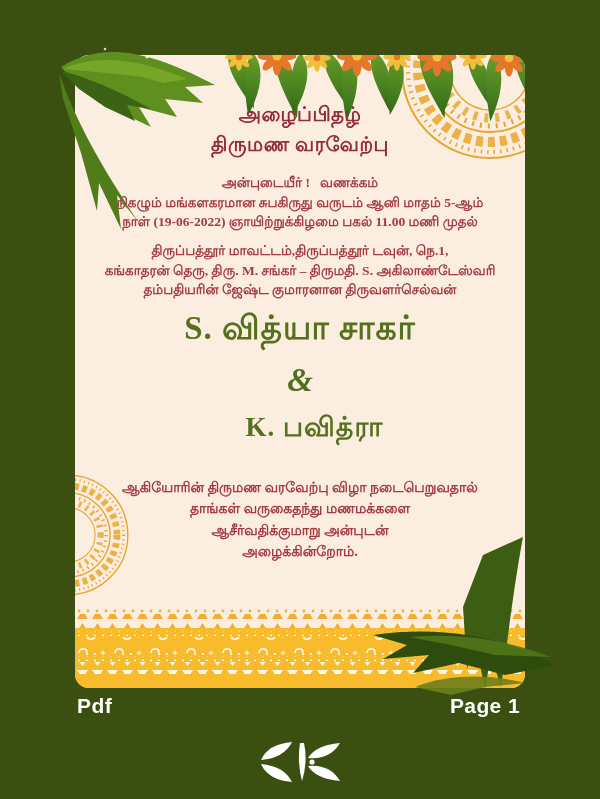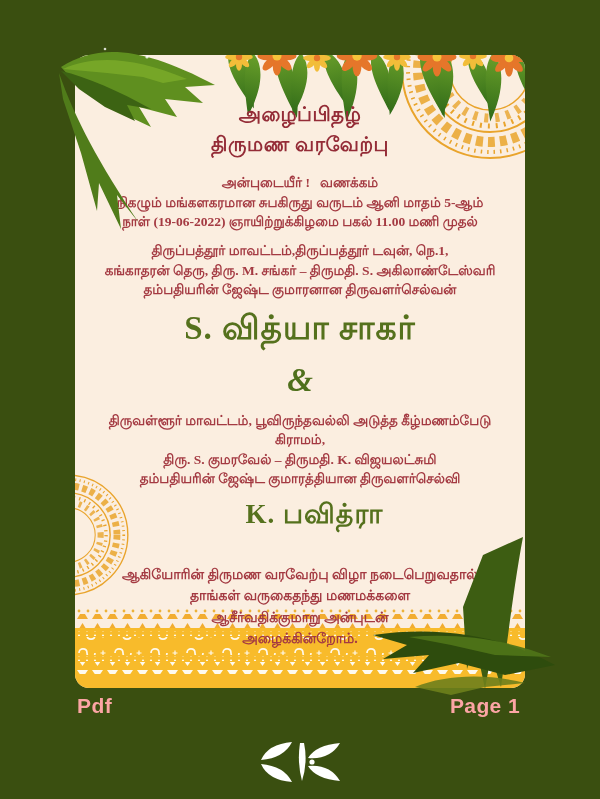--- a/index.html
+++ b/index.html
@@ -18,21 +18,21 @@
   .title{padding-top:44px;font-size:20px;line-height:30px;font-weight:bold;color:#942c37;letter-spacing:.5px;}
   .greeting{margin-top:14px;font-size:13.5px;line-height:19px;font-weight:bold;display:flex;justify-content:center;gap:10px;}
   .event{margin-top:1px;font-size:13.5px;line-height:19px;font-weight:bold;padding:0 22px;}
   .para{margin-top:10px;font-size:13.5px;line-height:19.5px;font-weight:bold;padding:0 18px;}
   .para2{margin-top:9px;font-size:13.5px;line-height:19.5px;font-weight:bold;padding:0 18px;}
   .big-name{margin-top:8px;font-size:33px;line-height:40px;font-weight:bold;color:#55711d;letter-spacing:1px;}
   .big-name2{margin-top:5px;font-size:27px;line-height:40px;font-weight:bold;color:#55711d;letter-spacing:1px;padding-left:29px;}
   .amp{margin-top:10px;font-size:33px;line-height:44px;color:#4f701c;font-style:italic;font-weight:bold;}
   .closing{margin-top:30px;font-size:14px;line-height:21.5px;font-weight:bold;padding:0 30px;}
   .footer{position:absolute;left:77px;right:80px;top:694px;display:flex;justify-content:space-between;z-index:5;
-          color:#fca5a5;font-family:"Liberation Sans",sans-serif;font-size:21px;font-weight:600;letter-spacing:.4px;}
+          color:#ffffff;font-family:"Liberation Sans",sans-serif;font-size:21px;font-weight:600;letter-spacing:.4px;}
   .logo{position:absolute;left:50%;transform:translateX(-50%);top:741px;z-index:5;}
 </style>
 </head>
 <body>
 
 <svg width="0" height="0" style="position:absolute" aria-hidden="true">
   <defs>
     <g id="mandG" fill="none" stroke="#e9a42c">
       <circle r="88" stroke-width="2"></circle>
       <circle r="82" stroke-width="4" stroke-dasharray="1.5 5"></circle>
@@ -177,25 +177,20 @@
       <div class="para">
         <div>திருப்பத்தூர் மாவட்டம்,திருப்பத்தூர் டவுன், நெ.1,</div>
         <div>கங்காதரன் தெரு, திரு. M. சங்கர் – திருமதி. S. அகிலாண்டேஸ்வரி</div>
         <div>தம்பதியரின் ஜேஷ்ட குமாரனான திருவளர்செல்வன்</div>
       </div>
 
       <div class="big-name">S. வித்யா சாகர்</div>
 
       <div class="amp">&amp;</div>
 
-      <div class="para2">
-        <div>திருவள்ளூர் மாவட்டம், பூவிருந்தவல்லி அடுத்த கீழ்மணம்பேடு கிராமம்,</div>
-        <div>திரு. S. குமரவேல் – திருமதி. K. விஜயலட்சுமி</div>
-        <div>தம்பதியரின் ஜேஷ்ட குமாரத்தியான திருவளர்செல்வி</div>
-      </div>
 
       <div class="big-name2">K. பவித்ரா</div>
 
       <div class="closing">
         <div>ஆகியோரின் திருமண வரவேற்பு விழா நடைபெறுவதால்</div>
         <div>தாங்கள் வருகைதந்து மணமக்களை</div>
         <div>ஆசீர்வதிக்குமாறு அன்புடன்</div>
         <div>அழைக்கின்றோம்.</div>
       </div>
     </div>

